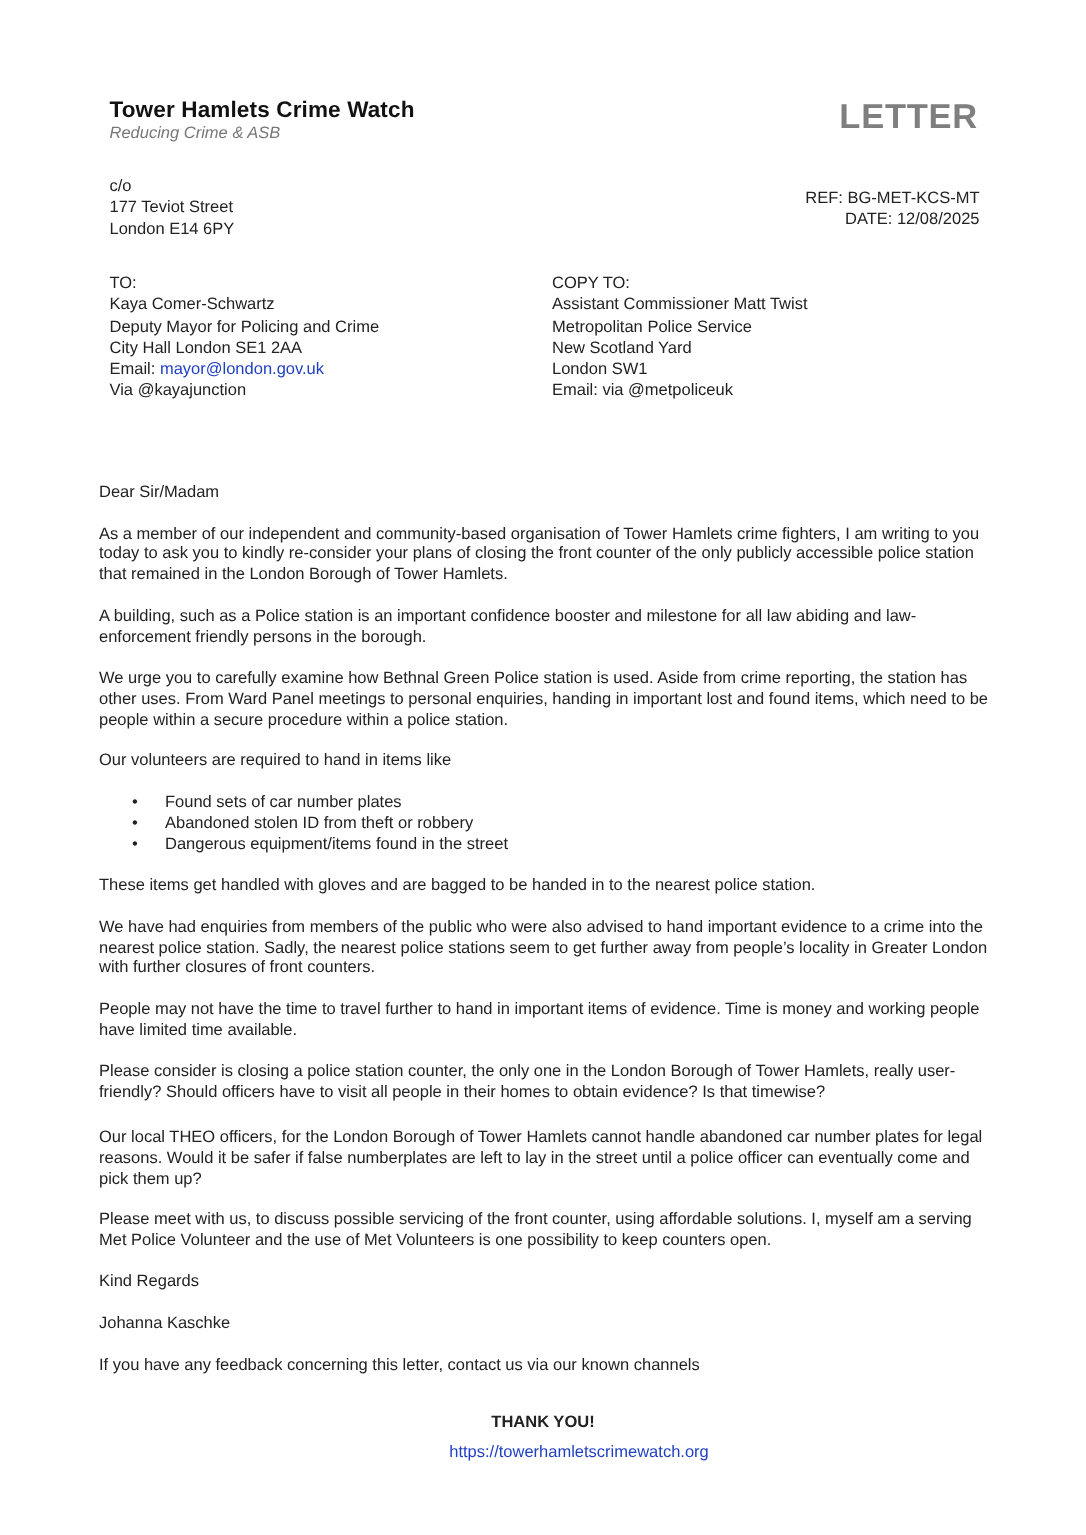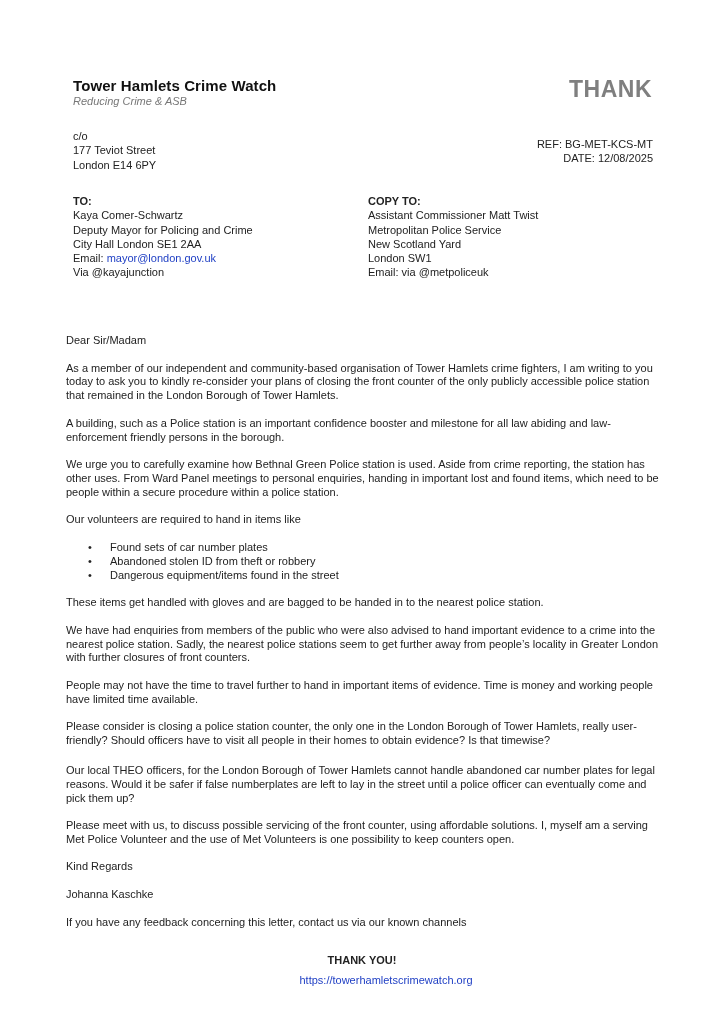--- a/index.html
+++ b/index.html
@@ -1,45 +1,45 @@
 <!DOCTYPE html>
 <html><head>
   <meta charset="utf-8">
   <style>
     html, body { margin: 0; padding: 0; background: #ffffff; }
     body { width: 724px; height: 1023px; position: relative; overflow: hidden;
            font-family: "Liberation Sans", sans-serif; color: #1a1a1a; }
-    .page { position: absolute; left: 0; top: 12px; width: 724px; height: 749px; }
+    .page { position: absolute; left: 0; top: 0; width: 724px; height: 749px; }
     .org-name { position: absolute; left: 73px; top: 65px; font-size: 15px; font-weight: bold; color: #111; letter-spacing: 0.1px; }
     .tagline { position: absolute; left: 73px; top: 83px; font-size: 11px; font-style: italic; color: #777; }
     .doc-type { position: absolute; right: 72px; top: 64px; font-size: 23px; font-weight: bold; color: #7f7f7f; letter-spacing: 0.5px; }
     .sender { position: absolute; left: 73px; top: 117px; font-size: 11px; line-height: 14.3px; color: #222; }
     .ref-block { position: absolute; right: 71px; top: 125px; font-size: 11px; line-height: 14.3px; text-align: right; color: #222; }
     .recip { position: absolute; top: 182px; font-size: 11px; line-height: 14.3px; color: #222; }
     .recip.to { left: 73px; }
     .recip.cc { left: 368px; }
-    .recip .head { font-weight: bold; }
+    .recip .head { font-weight: normal; }
     a.link { color: #1f3fc4; }
     .body { position: absolute; left: 66px; top: 322px; width: 600px; font-size: 11px; line-height: 13.8px; color: #222; }
     .body p { margin: 0 0 13.8px 0; }
     .body ul { margin: 0 0 13.8px 0; padding: 0 0 0 44px; list-style: none; }
     .body ul li { position: relative; }
     .body ul li .bullet { position: absolute; left: -22px; top: 0; }
     .footer { position: absolute; left: 0; width: 724px; text-align: center; font-size: 11px; color: #222; }
     .thanks { top: 942px; font-weight: bold; }
     .site { top: 962px; margin-left: 24px; }
   </style>
 </head>
 <body>
 
 <div class="page">
 
   <div class="org-name">Tower Hamlets Crime Watch</div>
   <div class="tagline">Reducing Crime &amp; ASB</div>
-  <div class="doc-type">THANK</div>
+  <div class="doc-type">LETTER</div>
 
   <div class="sender">
     <div>c/o</div>
     <div>177 Teviot Street</div>
     <div>London E14 6PY</div>
   </div>
 
   <div class="ref-block">
     <div>REF: BG-MET-KCS-MT</div>
     <div>DATE: 12/08/2025</div>

